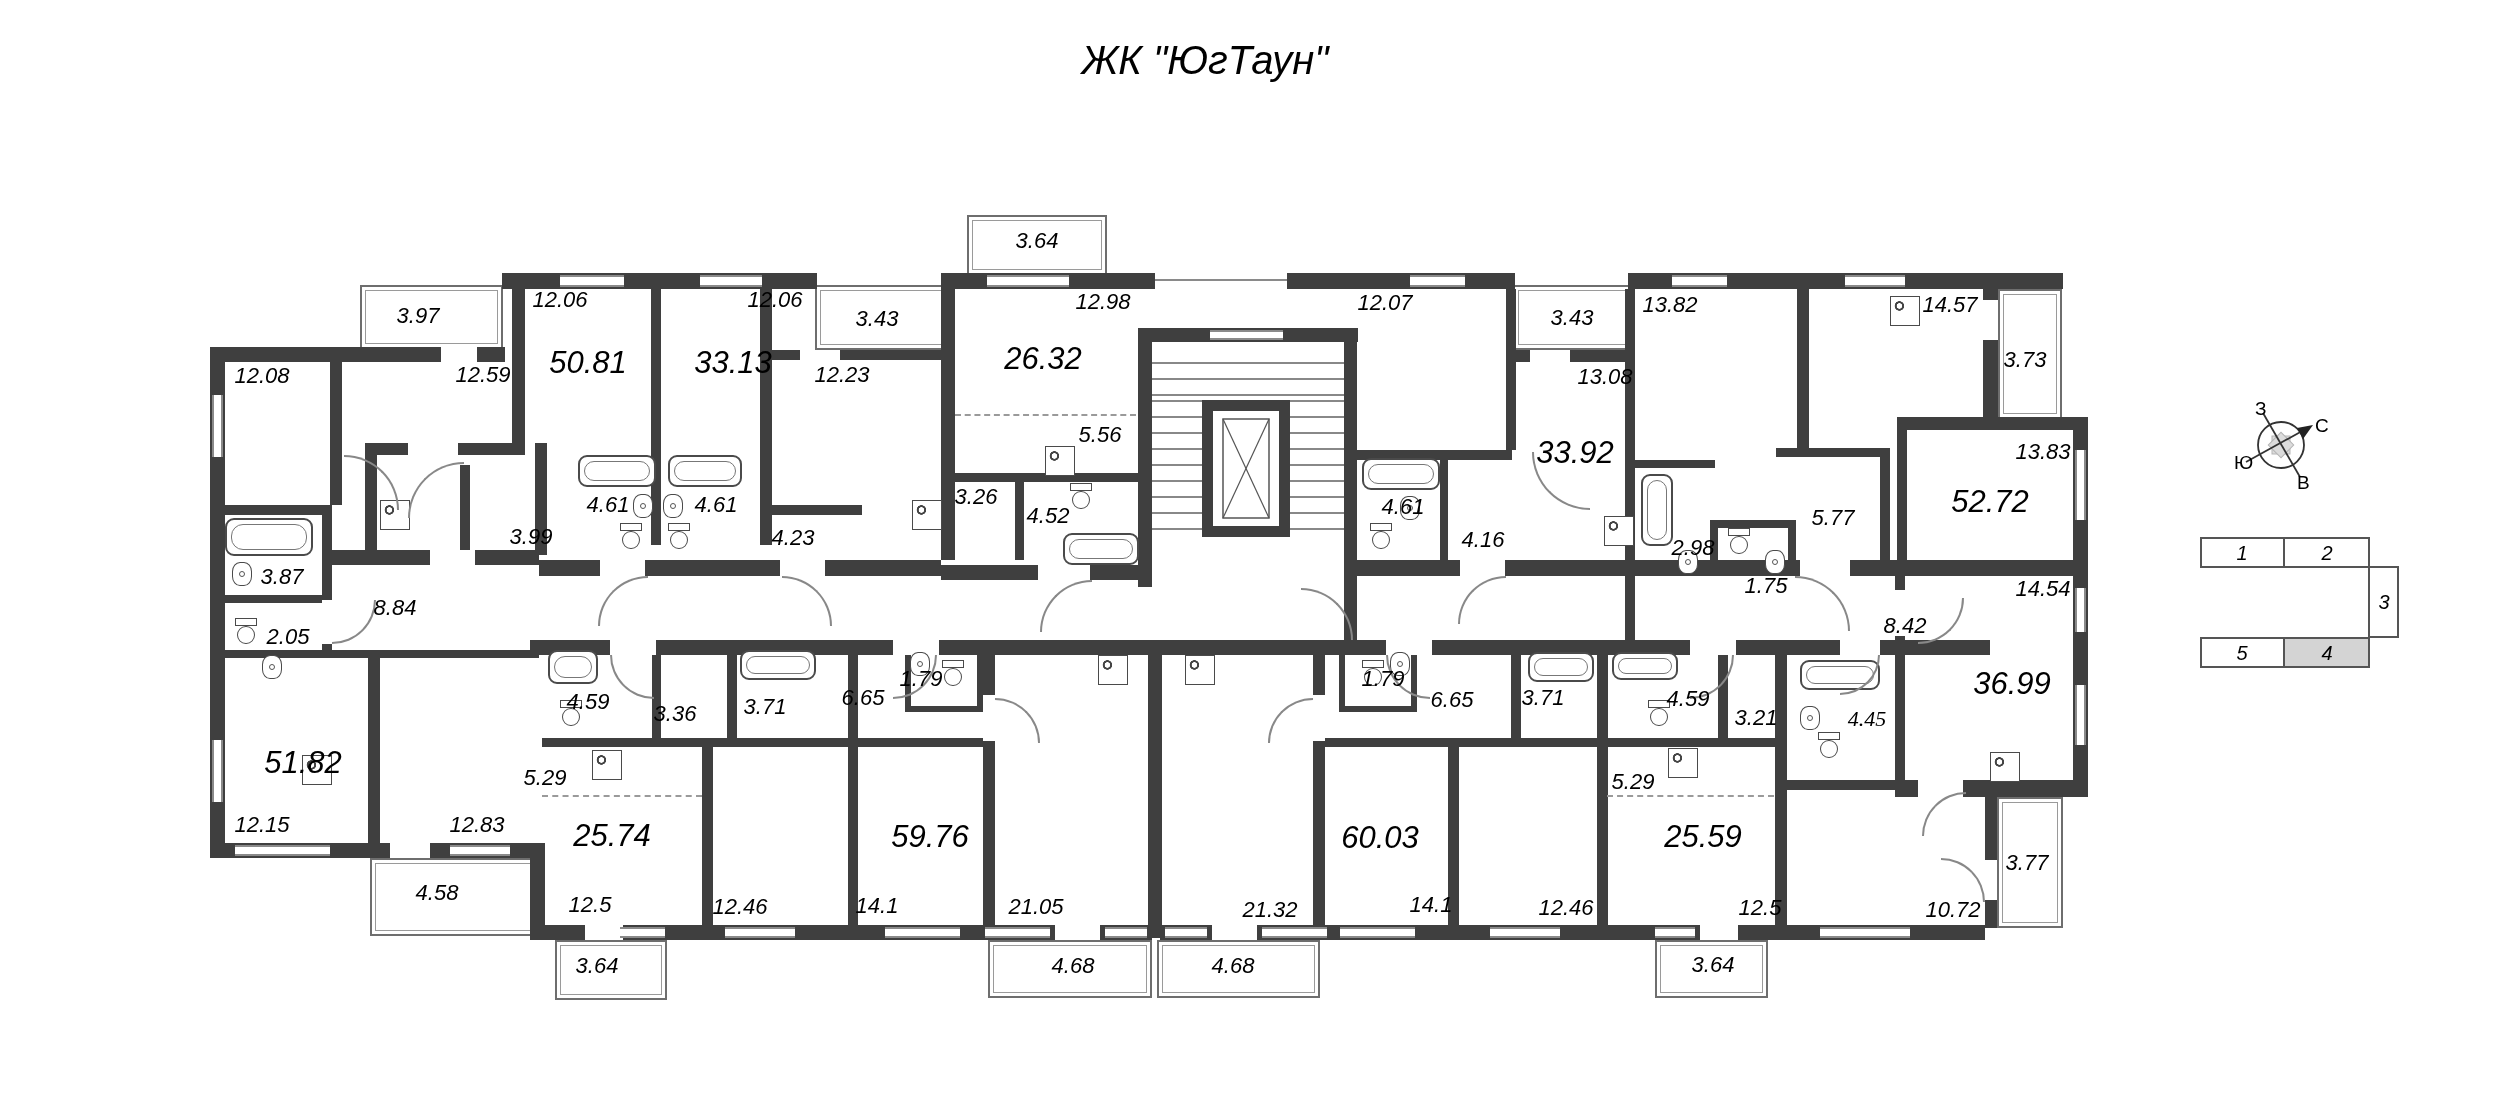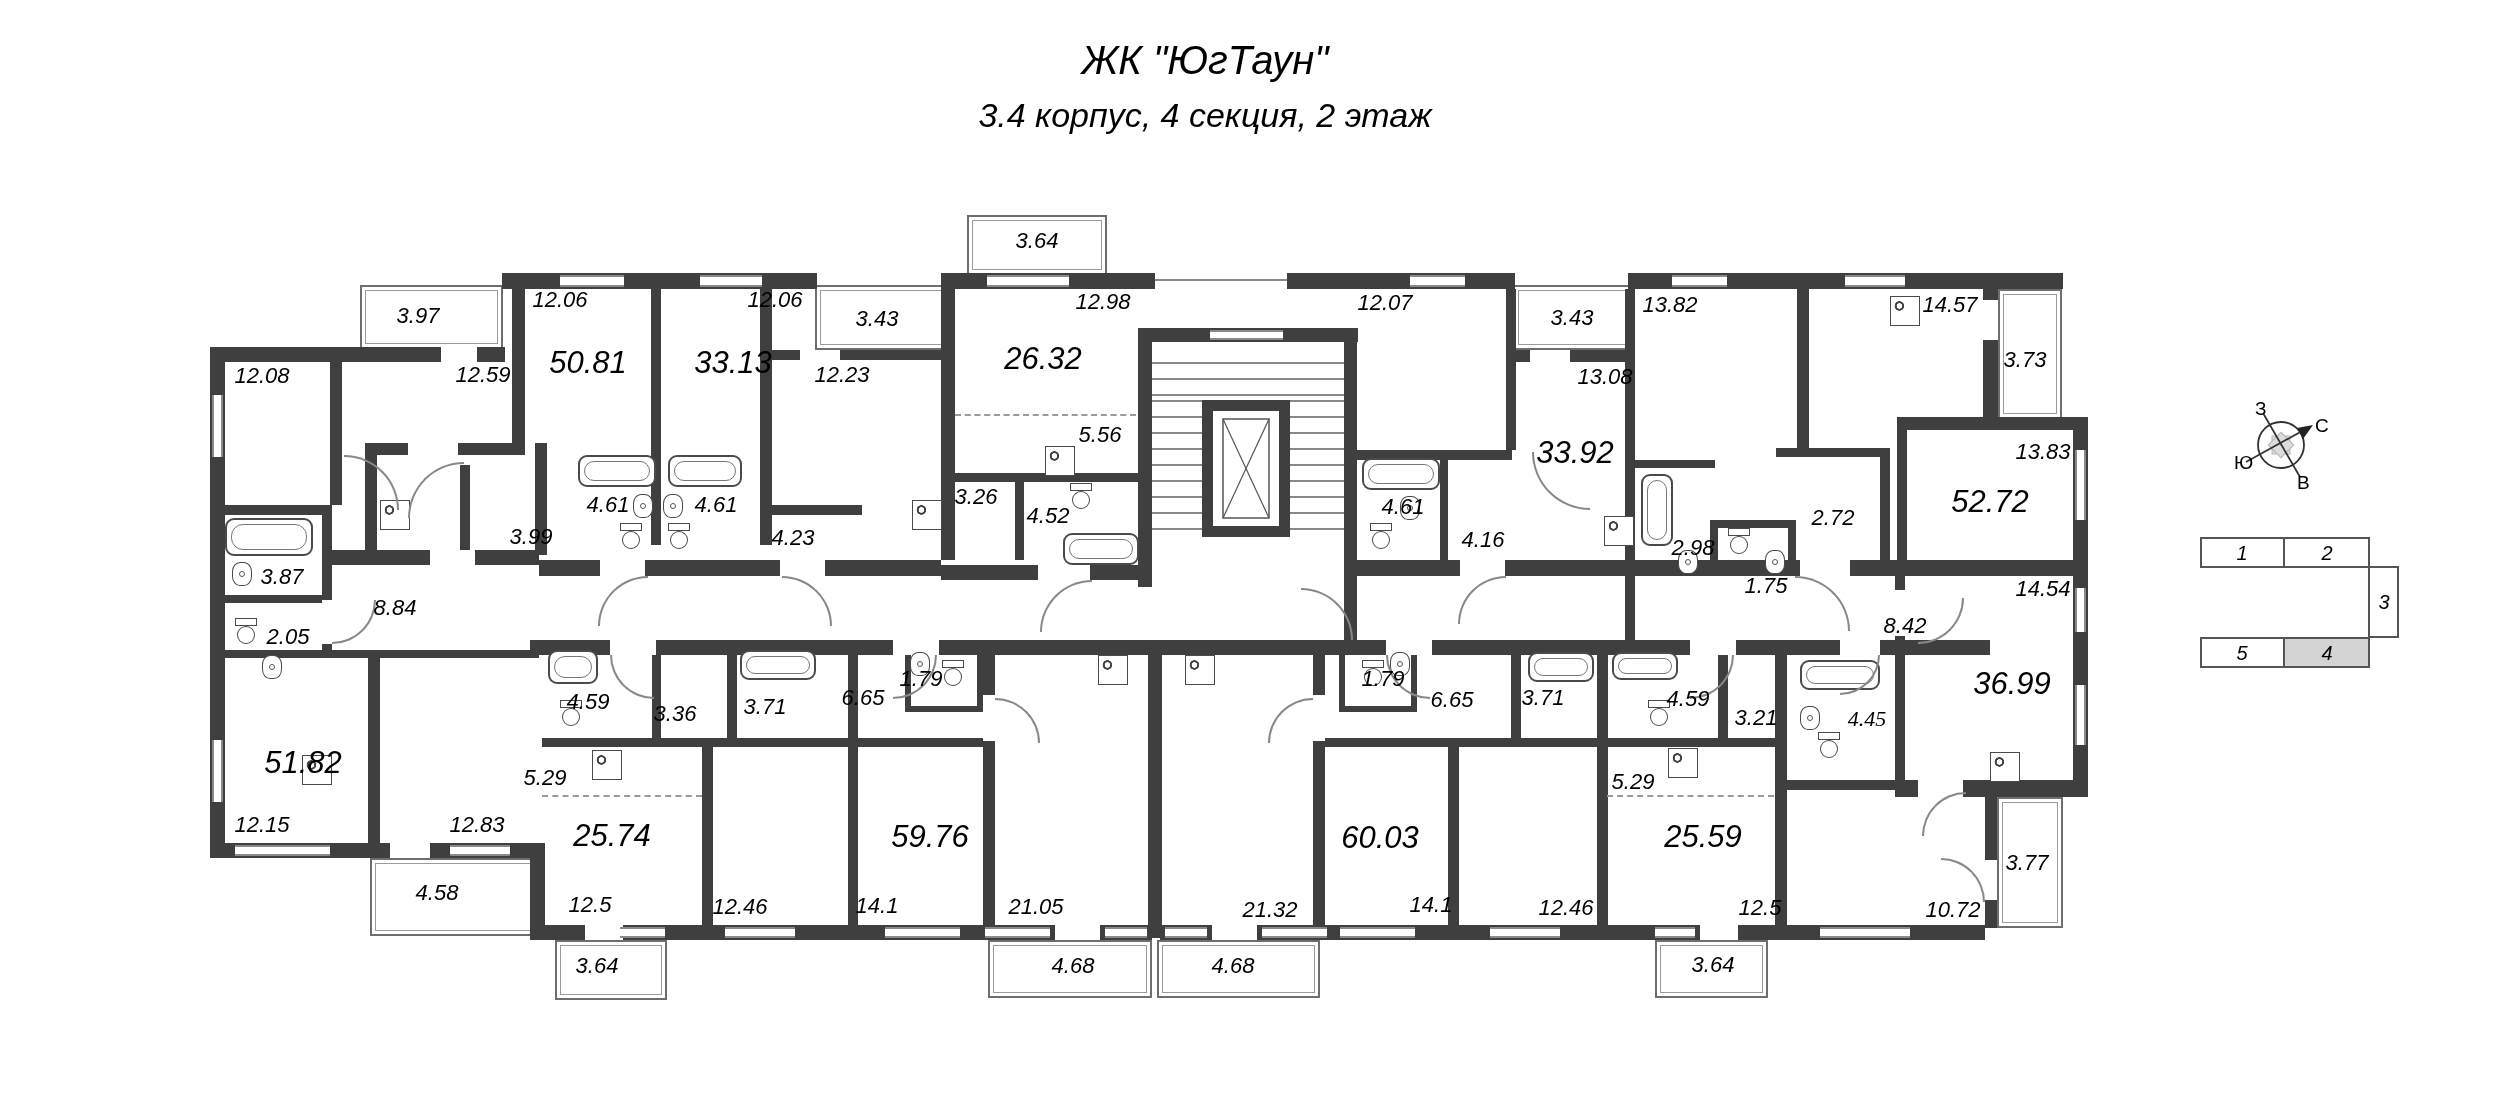--- a/index.html
+++ b/index.html
@@ -47,21 +47,20 @@
   .kbox.active{background:#d4d4d4;}
   .klab{position:absolute;transform:translate(-50%,-50%);font-size:20px;font-style:italic;color:#000;z-index:7;}
 </style>
 </head>
 <body>
 
 <div id="stage">
 
   <div id="title-block">
     <div id="title-line1">ЖК "ЮгТаун"</div>
-    <div id="title-line2">3.4 корпус, 4 секция, 2 этаж</div>
   </div>
 
   <div id="plan">
       <div class="w" style="left: 210px; top: 347px; width: 15px; height: 511px;"></div>
       <div class="w" style="left: 210px; top: 347px; width: 152px; height: 15px;"></div>
       <div class="w" style="left: 360px; top: 347px; width: 145px; height: 15px;"></div>
       <div class="w" style="left: 502px; top: 273px; width: 315px; height: 16px;"></div>
       <div class="w" style="left: 944px; top: 273px; width: 26px; height: 16px;"></div>
       <div class="w" style="left: 967px; top: 273px; width: 140px; height: 16px;"></div>
       <div class="w" style="left: 1105px; top: 273px; width: 50px; height: 16px;"></div>
@@ -342,21 +341,21 @@
       <span class="lab lab-s" style="left: 1385px; top: 303px;">12.07</span>
       <span class="lab lab-s" style="left: 1572px; top: 318px;">3.43</span>
       <span class="lab lab-s" style="left: 1670px; top: 305px;">13.82</span>
       <span class="lab lab-s" style="left: 1605px; top: 377px;">13.08</span>
       <span class="lab lab-s" style="left: 1403px; top: 507px;">4.61</span>
       <span class="lab lab-s" style="left: 1483px; top: 540px;">4.16</span>
       <span class="lab lab-s" style="left: 1693px; top: 503px; margin-top: 45px;">2.98</span>
       <span class="lab lab-s" style="left: 1950px; top: 305px;">14.57</span>
       <span class="lab lab-s" style="left: 2025px; top: 360px;">3.73</span>
       <span class="lab lab-s" style="left: 2043px; top: 452px;">13.83</span>
-      <span class="lab lab-s" style="left: 1833px; top: 518px;">2.72</span>
+      <span class="lab lab-s" style="left: 1833px; top: 518px;">5.77</span>
       <span class="lab lab-s" style="left: 1766px; top: 538px; margin-top: 48px;">1.75</span>
       <span class="lab lab-s" style="left: 2043px; top: 589px;">14.54</span>
       <span class="lab lab-s" style="left: 1905px; top: 626px;">8.42</span>
       <span class="lab lab-s" style="left: 262px; top: 825px;">12.15</span>
       <span class="lab lab-s" style="left: 477px; top: 825px;">12.83</span>
       <span class="lab lab-s" style="left: 437px; top: 893px;">4.58</span>
       <span class="lab lab-s" style="left: 588px; top: 702px;">4.59</span>
       <span class="lab lab-s" style="left: 675px; top: 714px;">3.36</span>
       <span class="lab lab-s" style="left: 545px; top: 778px;">5.29</span>
       <span class="lab lab-s" style="left: 590px; top: 905px;">12.5</span>

